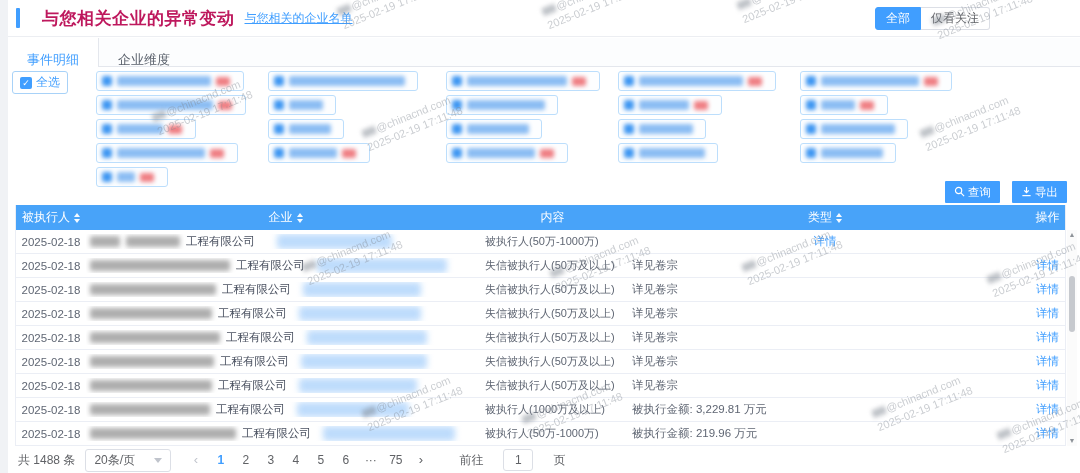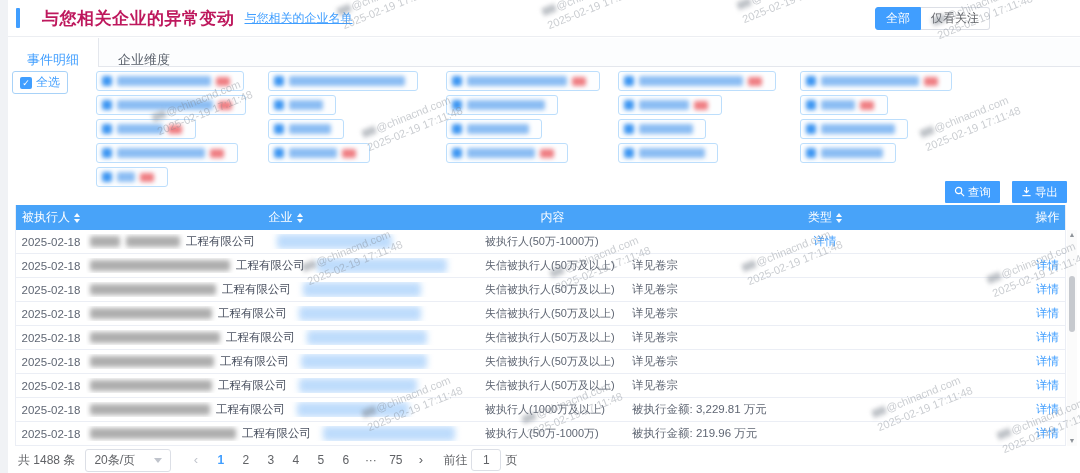--- a/index.html
+++ b/index.html
@@ -63,21 +63,21 @@
 
   
   .footer { position:absolute; left:8px; right:0; top:447px; height:26px; background:#fff; display:flex; align-items:center; font-size:12px; color:#606266; padding-left:10px; gap:10px; }
   .size-select { width:86px; height:23px; border:1px solid #dcdfe6; border-radius:3px; display:flex; align-items:center; justify-content:space-between; padding:0 8px; cursor:pointer; background:#fff; }
   .caret-down { width:0; height:0; border-left:4px solid transparent; border-right:4px solid transparent; border-top:5px solid #c0c4cc; }
   .pager { display:flex; align-items:center; margin-left:2px; }
   .pg { min-width:25px; height:24px; line-height:24px; text-align:center; cursor:pointer; color:#606266; }
   .pg.active { color:#409eff; font-weight:bold; }
   .pg.prev { color:#c0c4cc; font-size:13px; }
   .pg.next { color:#606266; font-size:13px; }
-  .goto { display:flex; align-items:center; gap:4px; }
+  .goto { display:flex; align-items:center; gap:20px;margin-left:16px; }
   .goto-input { width:30px; height:22px; border:1px solid #dcdfe6; border-radius:3px; text-align:center; font-size:12px; color:#606266; }
 
   
   .watermark-layer { position:absolute; inset:0; pointer-events:none; z-index:60; }
   .wm { position:absolute; transform:rotate(-22deg); transform-origin:left top; color:rgba(128,135,146,.42); font-size:11px; line-height:14px; white-space:nowrap; }
   .wm-blur { display:inline-block; width:14px; height:8px; background:rgba(128,135,146,.5); filter:blur(2px); border-radius:1px; margin-right:1px; }
 </style>
 </head>
 <body>
 

